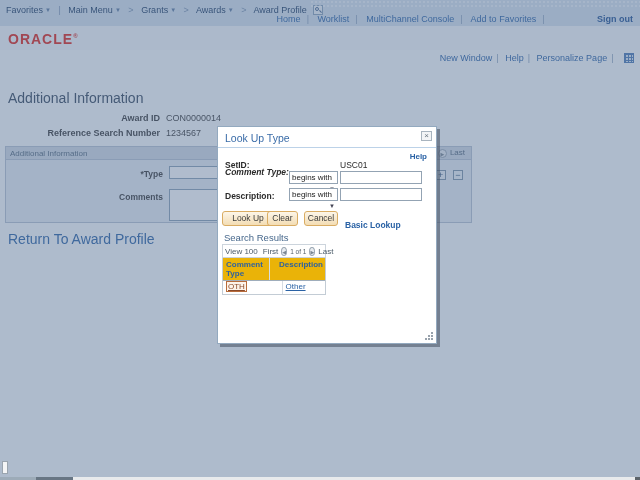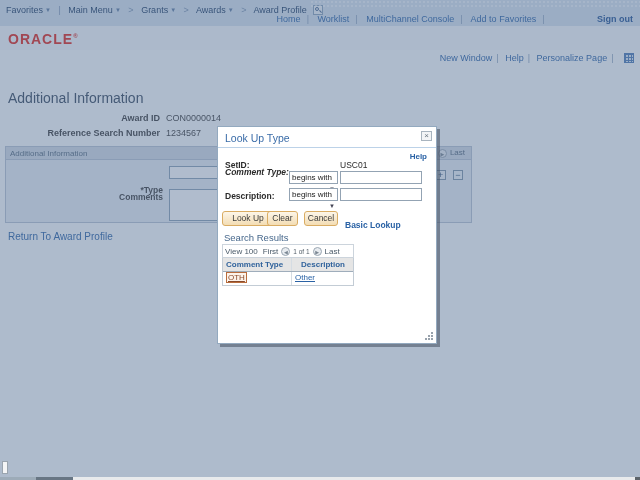--- a/index.html
+++ b/index.html
@@ -52,26 +52,26 @@
     background:#e9eef4; border:1px solid #b7c3d1; }
   .gb-header { position:relative; height:13px; background:#d3dce5; border-bottom:1px solid #b7c3d1;
     font-size:8px; color:#55687c; }
   .gb-title { position:absolute; left:4px; top:2px; }
   .gb-nav { position:absolute; right:6px; top:1px; }
   .gb-nav .circlebtn { margin-right:3px; }
   .rowbtns { position:absolute; right:8px; top:17px; }
   .sqbtn { display:inline-block; width:10px; height:10px; margin-left:3px; background:#eef3f8;
     border:1px solid #7e93a8; color:#33557a; font-size:9px; line-height:8px; text-align:center; cursor:pointer; }
   .gb-label { position:absolute; left:0; width:157px; text-align:right; font-size:8.5px; font-weight:bold; color:#3a3a3a; }
-  .type-label { top:38px; } .comments-label { top:45px; }
+  .type-label { top:22px; } .comments-label { top:45px; }
   .type-input { position:absolute; left:163px; top:19px; width:92px; height:13px;
     border:1px solid #8aa0b5; background:#fff; font-size:8px; padding:0 2px; }
   .comments-area { position:absolute; left:163px; top:42px; width:97px; height:32px;
     border:1px solid #8aa0b5; background:#fff; font-size:8px; resize:none; }
-  .return-link { position:absolute; left:8px; top:231px; font-size:10px; color:#2a62a5; cursor:pointer; }
+  .return-link { position:absolute; left:8px; top:231px; font-size:14px; color:#2a62a5; cursor:pointer; }
 
   
   .overlay { position:absolute; left:0; top:0; width:640px; height:480px;
     background:rgba(88,112,148,0.47); z-index:5; }
 
   
   .modal { position:absolute; left:217px; top:126px; width:220px; height:218px; background:#fff;
     border:1px solid #93a9bf; box-shadow:3px 3px 0 rgba(70,80,96,0.55); z-index:10; font-size:8.5px; }
   .m-header { position:relative; height:21px; border-bottom:1px solid #bcd2e8; }
   .m-title { position:absolute; left:7px; top:5px; font-size:10.5px; color:#3a6ca8; }
@@ -87,32 +87,32 @@
   .m-ct-select { top:44px; } .m-de-select { top:61px; }
   .m-input { position:absolute; left:122px; width:82px; height:13px; border:1px solid #93a3b3;
     background:#fff; font-size:8px; padding:0 2px; }
   .m-ct-input { top:44px; } .m-de-input { top:61px; }
   .m-btn { position:absolute; top:84px; height:15px; background:linear-gradient(#fdf6e9,#f3ddb4);
     border:1px solid #d9ac63; border-radius:3px; font-size:8.5px; color:#3a3a3a; text-align:center;
     line-height:13px; cursor:pointer; font-family:"Liberation Sans", sans-serif; }
   .m-btn-lookup { left:4px; width:52px; } .m-btn-clear { left:49px; width:31px; } .m-btn-cancel { left:86px; width:34px; }
   .m-basic { position:absolute; left:127px; top:87px; font-size:8.5px; font-weight:bold; color:#2a62a5; cursor:pointer;margin-top:6px; }
   .m-results-h { position:absolute; left:6px; top:105px; font-size:9.5px; color:#47688c; }
-  .m-grid { position:absolute; left:4px; top:117px; width:132px; }
+  .m-grid { position:absolute; left:4px; top:117px; width:104px; }
   .m-viewbar { display:flex; align-items:center; height:14px; border:1px solid #ccd4dc;
     font-size:8px; color:#4a5a68; padding:0 2px; white-space:nowrap; }
   .m-viewlink { cursor:pointer; margin-right:5px; }
   .circlebtn { display:inline-block; width:9px; height:9px; border:1px solid #9aa6b2; border-radius:50%;
     background:#e8ecf0; color:#7a8692; font-size:5px; line-height:8px; text-align:center; cursor:pointer;
     vertical-align:-1px; }
   .m-viewbar .circlebtn { margin:0 3px; }
   .m-pageind { font-size:6.5px; color:#55606a; }
   .m-firstlast { color:#4a5a68; }
   .m-table { border:1px solid #c3ccd5; border-top:none; }
-  .m-thead { display:flex; background:#e5e5e5; border-bottom:1px solid #9fadbb;gap:6px; }
+  .m-thead { display:flex; background:#eab308; border-bottom:1px solid #9fadbb;gap:6px; }
   .m-th { font-size:8px; font-weight:bold; color:#31639c; padding:2px 3px; cursor:pointer; }
   .m-th1 { width:69px; border-right:1px solid #d5dce3; } .m-th2 { width:49px; }
   .m-trow { display:flex; height:13px; }
   .m-td { font-size:8px; padding:1px 3px; }
   .m-td1 { width:69px; border-right:1px solid #d5dce3; }
   .m-td2 { width:49px; }
   .m-link-focus { color:#8a4a2a; text-decoration:underline; border:1px solid #b86c3c;
     background:#fdf3ea; padding:0 1px; cursor:pointer; }
   .m-link { color:#2a62a5; text-decoration:underline; cursor:pointer; }
   .m-grip { position:absolute; right:3px; bottom:3px; width:2px; height:2px; background:#98a2ac;

